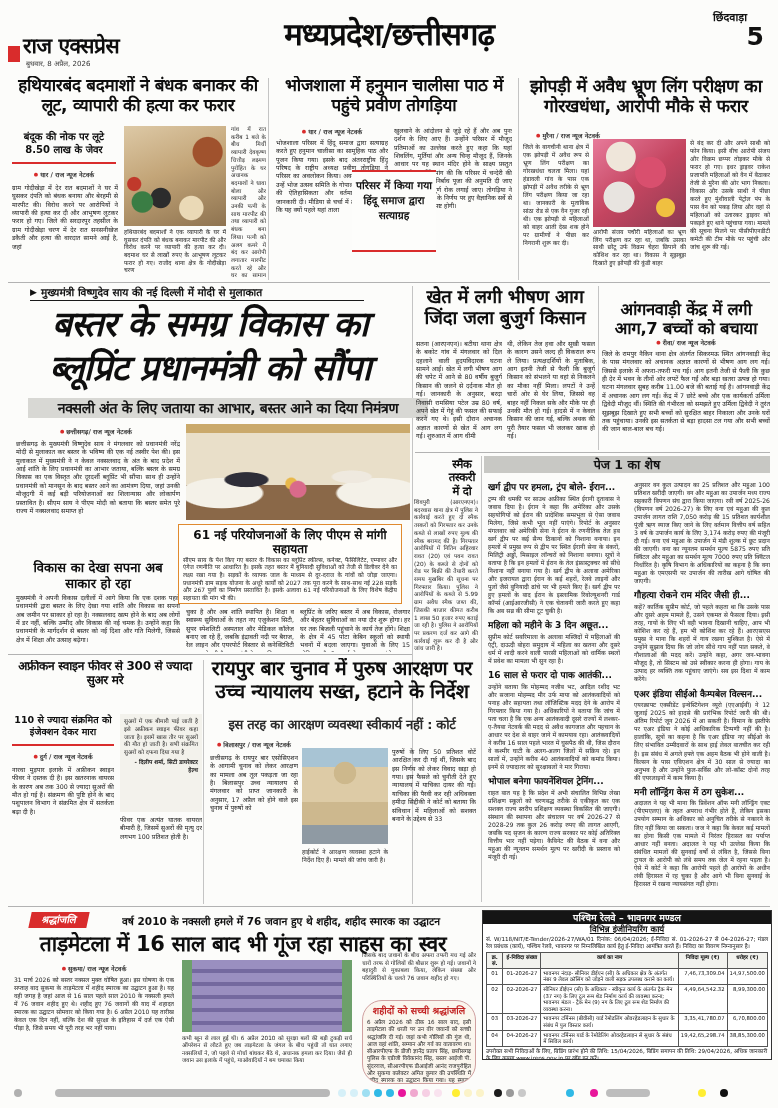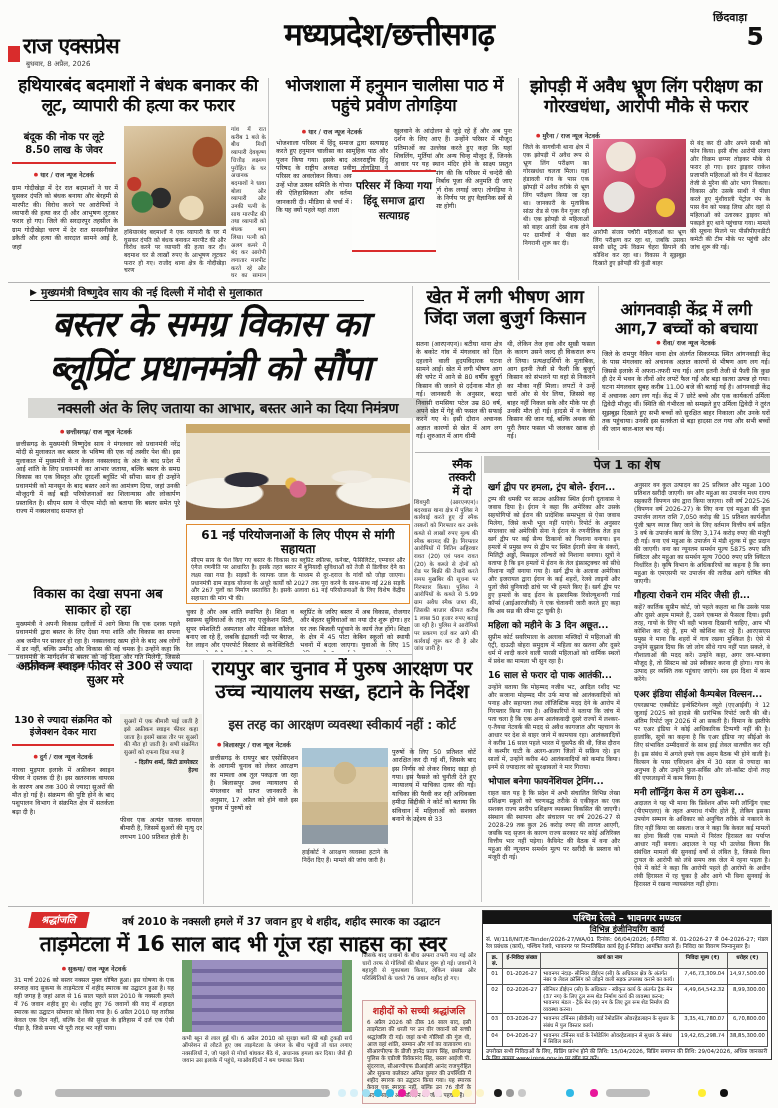--- a/index.html
+++ b/index.html
@@ -140,26 +140,26 @@
     <div class="abs kicker" style="left:30px;top:286px;width:334px;height:15px;">
       <span class="arr">▶</span>
       <span>मुख्यमंत्री विष्णुदेव साय की नई दिल्ली में मोदी से मुलाकात</span>
     </div>
     <div class="abs hl" style="left:10px;top:303px;width:400px;height:92px;font-size:35px;letter-spacing:-1px;line-height:1.25;font-style:italic;">बस्तर के समग्र विकास का ब्लूप्रिंट प्रधानमंत्री को सौंपा</div>
     <div class="abs gray-subhead" style="left:10px;top:398px;width:400px;height:20px;margin-left:18px;">नक्सली अंत के लिए जताया का आभार, बस्तर आने का दिया निमंत्रण</div>
     <div class="abs by" style="left:16px;top:427px;width:160px;">
       <span class="dot">●</span><span>छत्तीसगढ़/ राज न्यूज नेटवर्क</span>
     </div>
     <div class="abs bt" style="left:16px;top:440px;width:164px;height:117px;">छत्तीसगढ़ के मुख्यमंत्री विष्णुदेव साय ने मंगलवार को प्रधानमंत्री नरेंद्र मोदी से मुलाकात कर बस्तर के भविष्य की एक नई तस्वीर पेश की। इस मुलाकात में मुख्यमंत्री ने न केवल नक्सलवाद के अंत के बाद प्रदेश में आई शांति के लिए प्रधानमंत्री का आभार जताया, बल्कि बस्तर के समग्र विकास का एक विस्तृत और दूरदर्शी ब्लूप्रिंट भी सौंपा। साथ ही उन्होंने प्रधानमंत्री को मानसून के बाद बस्तर आने का आमंत्रण दिया, जहां उनकी मौजूदगी में कई बड़ी परियोजनाओं का शिलान्यास और लोकार्पण प्रस्तावित है। सीएम साय ने पीएम मोदी को बताया कि बस्तर समेत पूरे राज्य में नक्सलवाद समाप्त हो</div>
-    <div class="abs" style="left:16px;top:586px;width:164px;height:92px;">
+    <div class="abs" style="left:16px;top:560px;width:164px;height:92px;">
       <div class="boxtitle" style="font-size:13px;height:34px;">विकास का देखा सपना अब साकार हो रहा</div>
       <div class="bt" style="height:56px;">मुख्यमंत्री ने अपनी विकास दलीलों में आगे किया कि एक दशक पहले प्रधानमंत्री द्वारा बस्तर के लिए देखा गया शांति और विकास का सपना अब जमीन पर साकार हो रहा है। नक्सलवाद खत्म होने के बाद अब लोगों में डर नहीं, बल्कि उम्मीद और विकास की नई चमक है। उन्होंने कहा कि प्रधानमंत्री के मार्गदर्शन से बस्तर को नई दिशा और गति मिलेगी, जिससे क्षेत्र में शिक्षा और उत्साह बढ़ेगा।</div>
     </div>
     <div class="abs photo photo-meeting" style="left:186px;top:424px;width:224px;height:96px;"></div>
-    <div class="abs orange-box" style="left:186px;top:524px;width:224px;height:80px;">
+    <div class="abs orange-box" style="left:178px;top:524px;width:224px;height:80px;">
       <div class="boxtitle" style="font-size:12px;">61 नई परियोजनाओं के लिए पीएम से मांगी सहायता</div>
       <div style="font-size:5.9px;line-height:1.3;color:#222;text-align:justify;overflow:hidden;height:56px;">सीएम साय के पेश किए गए बस्तर के विकास का ब्लूप्रिंट स्कील्स, कनेक्ट, फैसिलिटेट, एम्पावर और एंगेज रणनीति पर आधारित है। इसके तहत बस्तर में बुनियादी सुविधाओं को तेजी से डिलीवर देने का लक्ष्य रखा गया है। सड़कों के व्यापक जाल के माध्यम से दूर-दराज के गांवों को जोड़ा जाएगा। प्रधानमंत्री ग्राम सड़क योजना के अधूरे कार्यों को 2027 तक पूरा करने के साथ-साथ नई 228 सड़कें और 267 पुलों का निर्माण प्रस्तावित है। इसके अलावा 61 नई परियोजनाओं के लिए विशेष केंद्रीय सहायता की मांग भी की।</div>
     </div>
     <div class="abs bt" style="left:186px;top:608px;width:108px;height:44px;">चुका है और अब शांति स्थापित है। शिक्षा व स्वास्थ्य सुविधाओं के तहत नए एजुकेशन सिटी, सुपर स्पेशलिटी अस्पताल और मेडिकल कॉलेज बनाए जा रहे हैं, जबकि इंद्रावती नदी पर बैराज, रेल लाइन और एयरपोर्ट विस्तार से कनेक्टिविटी मजबूत हो रही है। मुख्यमंत्री ने कहा कि इस</div>
     <div class="abs bt" style="left:300px;top:608px;width:110px;height:44px;">ब्लूप्रिंट के जरिए बस्तर में अब विकास, रोजगार और बेहतर सुविधाओं का नया दौर शुरू होगा। हर घर तक बिजली पहुंचाने के कार्य तेज होंगे। शिक्षा के क्षेत्र में 45 पोटा केबिन स्कूलों को स्थायी भवनों में बदला जाएगा। युवाओं के लिए 15 स्टेडियम और 2 फ्लाईओवर बनाए जाएंगे।</div>
   </div>
 
   <div>
     <div class="abs hl" style="left:416px;top:286px;width:178px;height:50px;font-size:18.5px;">खेत में लगी भीषण आग जिंदा जला बुजुर्ग किसान</div>
     <div class="abs bt" style="left:416px;top:340px;width:86px;height:110px;">सतना (आरएनएन)। बटीघा थाना क्षेत्र के बकोट गांव में मंगलवार को दिल दहलाने वाली हृदयविदारक घटना सामने आई। खेत में लगी भीषण आग की चपेट में आने से 80 वर्षीय बुजुर्ग किसान की जलने से दर्दनाक मौत हो गई। जानकारी के अनुसार, बरदा निवासी रामसिया पटेल उम्र 80 वर्ष, अपने खेत में गेहूं की फसल की सफाई करने गए थे। इसी दौरान अचानक अज्ञात कारणों से खेत में आग लग गई। शुरुआत में आग धीमी</div>
@@ -197,21 +197,21 @@
       <div class="story-b">कहें? कार्तिक सुप्रीम कोर्ट, जो पहले कहता था कि उसके पास और दूसरे अहम मामले हैं, उसने एकमत से फैसला दिया। इसी तरह, गायों के लिए भी वही भावना दिखानी चाहिए, आप भी कोशिश कर रहे हैं, हम भी कोशिश कर रहे हैं। आरएसएस प्रमुख ने माना कि शहरों में गाय रखना मुश्किल है। ऐसे में उन्होंने सुझाव दिया कि जो लोग सीधे गाय नहीं पाल सकते, वे गौशालाओं की मदद करें। उन्होंने कहा, अगर जन-भावना मौजूद है, तो सिस्टम को उसे स्वीकार करना ही होगा। गाय के उत्पाद हर व्यक्ति तक पहुंचाए जाएंगे। सब इस दिशा में काम करेंगे।</div>
       <div class="story-h">एअर इंडिया सीईओ कैम्पबेल विल्सन...</div>
       <div class="story-b">एयरक्राफ्ट एक्सीडेंट इन्वेस्टिगेशन ब्यूरो (एएआईबी) ने 12 जुलाई 2025 को हादसे की प्रारंभिक रिपोर्ट जारी की थी। अंतिम रिपोर्ट जून 2026 में आ सकती है। विमान के इस्तीफे पर एअर इंडिया ने कोई आधिकारिक टिप्पणी नहीं की है। हालांकि, सूत्रों का कहना है कि एअर इंडिया नए सीईओ के लिए संभावित उम्मीदवारों के साथ हाई लेवल बातचीत कर रही है। इस संबंध में अगले हफ्ते एक अहम बैठक भी होने वाली है। विल्सन के पास एविएशन क्षेत्र में 30 साल से ज्यादा का अनुभव है और उन्होंने फुल-सर्विस और लो-कॉस्ट दोनों तरह की एयरलाइनों में काम किया है।</div>
       <div class="story-h">मनी लॉन्ड्रिंग केस में ठग सुकेश...</div>
       <div class="story-b">अदालत ने यह भी माना कि प्रिवेंशन ऑफ मनी लॉन्ड्रिंग एक्ट (पीएमएलए) के तहत अपराध गंभीर होते हैं, लेकिन इसका उपयोग सम्मान के अधिकार को अनुचित तरीके से नकारने के लिए नहीं किया जा सकता। जज ने कहा कि केवल कई मामलों का होना किसी एक मामले में निरंतर हिरासत का पर्याप्त आधार नहीं बनता। अदालत ने यह भी उल्लेख किया कि संबंधित मामलों की सुनवाई वर्षों से लंबित है, जिससे बिना ट्रायल के आरोपी को लंबे समय तक जेल में रहना पड़ता है। ऐसे में कोर्ट ने कहा कि आरोपी पहले ही आरोपों के अधीन लंबी हिरासत में रह चुका है और आगे भी बिना सुनवाई के हिरासत में रखना न्यायसंगत नहीं होगा।</div>
     </div>
   </div>
 
   <div>
     <div class="abs hl" style="left:10px;top:660px;width:190px;height:50px;font-size:12px;">अफ्रीकन स्वाइन फीवर से 300 से ज्यादा सुअर मरे</div>
-    <div class="abs sub-red" style="left:12px;top:714px;width:102px;height:32px;font-size:9.5px;">130 से ज्यादा संक्रमित को इंजेक्शन देकर मारा</div>
+    <div class="abs sub-red" style="left:12px;top:714px;width:102px;height:32px;font-size:9.5px;">110 से ज्यादा संक्रमित को इंजेक्शन देकर मारा</div>
     <div class="abs by" style="left:12px;top:752px;width:102px;">
       <span class="dot">●</span><span>दुर्ग / राज न्यूज नेटवर्क</span>
     </div>
     <div class="abs bt" style="left:12px;top:766px;width:102px;height:138px;">नारधा मुड़पार इलाके में अफ्रीकन स्वाइन फीवर ने दस्तक दी है। इस खतरनाक वायरस के कारण अब तक 300 से ज्यादा सुअरों की मौत हो गई है। संक्रमण की पुष्टि होने के बाद पशुपालन विभाग ने संक्रमित क्षेत्र में सतर्कता बढ़ा दी है।</div>
     <div class="abs quote-box" style="left:120px;top:714px;width:82px;height:98px;">
       <div>सुअरों में एक बीमारी पाई जाती है इसे अफ्रीकन स्वाइन फीवर कहा जाता है। इसमें खास तौर पर सुअरों की मौत हो जाती है। सभी संक्रमित सुअरों को दफना दिया गया है</div>
       <div style="font-weight:bold;text-align:right;margin-top:2px;">- दिलीप शर्मा, सिटी डायरेक्टर हेल्थ</div>
     </div>
     <div class="abs bt" style="left:120px;top:816px;width:82px;height:88px;">फीवर एक अत्यंत घातक वायरल बीमारी है, जिसमें सुअरों की मृत्यु दर लगभग 100 प्रतिशत होती है।</div>
   </div>
@@ -223,30 +223,30 @@
       <span class="dot">●</span><span>बिलासपुर / राज न्यूज नेटवर्क</span>
     </div>
     <div class="abs bt" style="left:210px;top:754px;width:88px;height:150px;">छत्तीसगढ़ के रायपुर बार एसोसिएशन के आगामी चुनाव को लेकर आरक्षण का मामला अब तूल पकड़ता जा रहा है। बिलासपुर उच्च न्यायालय से मंगलवार को प्राप्त जानकारी के अनुसार, 17 अप्रैल को होने वाले इस चुनाव में पुरुषों को</div>
     <div class="abs photo photo-court" style="left:302px;top:748px;width:86px;height:96px;"></div>
     <div class="abs bt" style="left:302px;top:848px;width:86px;height:56px;font-size:6px;">हाईकोर्ट ने आरक्षण व्यवस्था हटाने के निर्देश दिए हैं। मामले की जांच जारी है।</div>
     <div class="abs bt" style="left:392px;top:748px;width:84px;height:156px;">पुरुषों के लिए 50 प्रतिशत वोटें आरक्षित कर दी गई थीं, जिसके बाद इस निर्णय को लेकर विवाद खड़ा हो गया। इस फैसले को चुनौती देते हुए न्यायालय में याचिका दायर की गई। याचिका की पैरवी कर रही अधिवक्ता हमीदा सिद्दीकी ने कोर्ट को बताया कि संविधान में महिलाओं को सशक्त बनाने के उद्देश्य से 33</div>
   </div>
 
   <div>
     <div class="abs tag-red" style="left:30px;top:912px;height:16px;">श्रद्धांजलि</div>
-    <div class="abs" style="left:122px;top:914px;width:354px;font-size:10.5px;font-weight:bold;color:#111;white-space:nowrap;overflow:hidden;">वर्ष 2010 के नक्सली हमले में 37 जवान हुए थे शहीद, शहीद स्मारक का उद्घाटन</div>
+    <div class="abs" style="left:122px;top:914px;width:354px;font-size:10.5px;font-weight:bold;color:#111;white-space:nowrap;overflow:hidden;">वर्ष 2010 के नक्सली हमले में 76 जवान हुए थे शहीद, शहीद स्मारक का उद्घाटन</div>
     <div class="abs hl" style="left:10px;top:932px;width:466px;height:29px;font-size:21px;">ताड़मेटला में 16 साल बाद भी गूंज रहा साहस का स्वर</div>
     <div class="abs by" style="left:14px;top:964px;width:160px;">
       <span class="dot">●</span><span>सुकमा/ राज न्यूज नेटवर्क</span>
     </div>
     <div class="abs bt" style="left:14px;top:976px;width:160px;height:106px;font-size:6px;">31 मार्च 2026 को बस्तर नक्सल मुक्त घोषित हुआ। इस घोषणा के एक सप्ताह बाद सुकमा के ताड़मेटला में शहीद स्मारक का उद्घाटन हुआ है। यह वही जगह है जहां आज से 16 साल पहले साल 2010 के नक्सली हमले में 76 जवान शहीद हुए थे। शहीद हुए 76 जवानों की याद में शहादत स्मारक का उद्घाटन सोमवार को किया गया है। 6 अप्रैल 2010 यह तारीख केवल एक दिन नहीं, बल्कि देश की सुरक्षा के इतिहास में दर्ज एक ऐसी पीड़ा है, जिसे समय भी पूरी तरह भर नहीं पाया।</div>
     <div class="abs photo photo-memorial" style="left:182px;top:960px;width:170px;height:72px;"></div>
     <div class="abs cap" style="left:182px;top:1035px;width:170px;height:48px;font-size:5.7px;">कभी खून से लाल हुई थी। 6 अप्रैल 2010 को सुरक्षा बलों की बड़ी टुकड़ी सर्च ऑपरेशन से लौटते हुए जब ताड़मेटला के जंगल के बीच पहुंची तो घात लगाए नक्सलियों ने, जो पहले से मोर्चा बांधकर बैठे थे, अचानक हमला कर दिया। जैसे ही जवान उस इलाके में पहुंचे, माओवादियों ने बम धमाका किया</div>
     <div class="abs bt" style="left:362px;top:952px;width:114px;height:44px;font-size:5.8px;">जिसके बाद जवानों के बीच अफरा तफरी मच गई और चारों तरफ से गोलियों की बौछार शुरू हो गई। जवानों ने बहादुरी से मुकाबला किया, लेकिन संख्या और परिस्थितियों के चलते 76 जवान शहीद हो गए।</div>
-    <div class="abs tribute-box" style="left:362px;top:1000px;width:114px;height:104px;">
+    <div class="abs tribute-box" style="left:362px;top:1000px;width:114px;height:84px;border-radius:20px;">
       <div class="t">शहीदों को सच्ची श्रद्धांजलि</div>
       <div class="b">6 अप्रैल 2026 को ठीक 16 साल बाद, इसी ताड़मेटला की धरती पर उन वीर जवानों को सच्ची श्रद्धांजलि दी गई। जहां कभी गोलियों की गूंज थी, आज वहां शांति, सम्मान और गर्व का वातावरण था। सीआरपीएफ के डीजी ज्ञानेंद्र प्रताप सिंह, छत्तीसगढ़ पुलिस के एडीजी विवेकानंद सिंह, बस्तर आईजी पी. सुंदरराज, सीआरपीएफ डीआईजी आनंद राजपुरोहित और सुकमा कलेक्टर अमित कुमार की उपस्थिति में शहीद स्मारक का उद्घाटन किया गया। यह स्मारक केवल एक स्मारक नहीं, बल्कि उन 76 वीरों के अदम्य साहस और बलिदान की जीवंत पहचान है।</div>
     </div>
   </div>
 
   <div class="abs tender" style="left:482px;top:910px;width:290px;height:150px;">
     <div class="bar">पश्चिम रेलवे – भावनगर मण्डल</div>
     <div class="subt">विभिन्न इंजीनियरिंग कार्य</div>
     <div class="notice">सं. W/118/NIT/E-Tender/2026-27/WA/01 दिनांक: 06/04/2026; ई-निविदा सं. 01-2026-27 से 04-2026-27; मंडल रेल प्रबंधक (कार्य), पश्चिम रेलवे, भावनगर पर निम्नलिखित कार्य हेतु ई-निविदा आमंत्रित करते हैं। निविदा का विवरण निम्नानुसार है।</div>
     <table>

